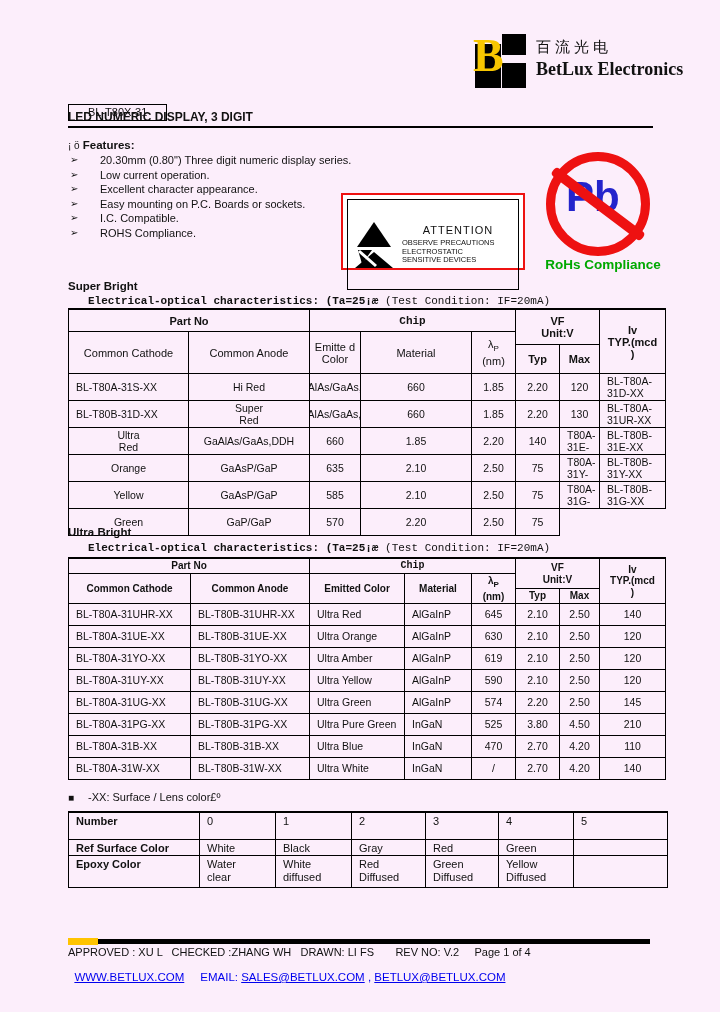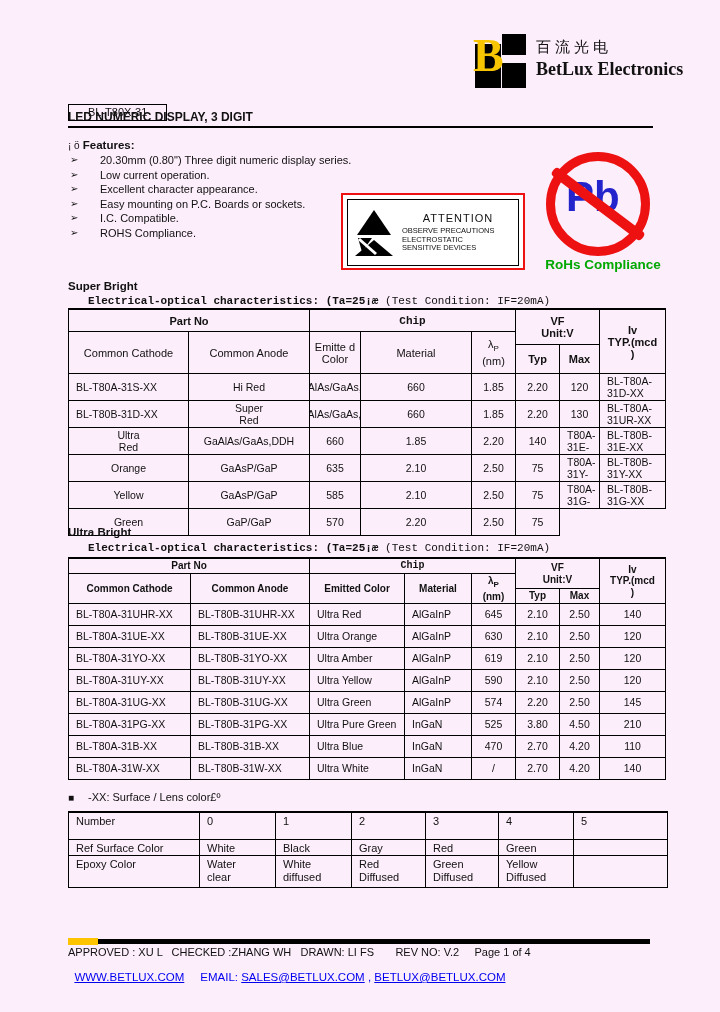--- a/index.html
+++ b/index.html
@@ -32,21 +32,21 @@
   
   .features{left:68px;top:139px;width:300px;font-size:11px;}
   .feat-head{margin-bottom:2px;}
   .feat-prefix{font-size:10px;}
   .feat-title{font-weight:bold;font-size:11.5px;margin-top:8px;}
   .feat-item{display:flex;line-height:14.5px;}
   .feat-bullet{width:30px;flex:0 0 auto;padding-left:2px;font-size:10px;}
 
   
   .attention{left:341px;top:193px;width:184px;height:77px;border:2px solid #e11;background:#fff;box-sizing:border-box;}
-  .attention-inner{border:1px solid #000;margin:4px;height:61px;display:flex;align-items:center;padding:2px 4px;gap:6px;box-sizing:content-box;}
+  .attention-inner{border:1px solid #000;margin:4px;height:61px;display:flex;align-items:center;padding:14px 4px;gap:6px;box-sizing:content-box;}
   .esd{flex:0 0 auto;}
   .att-text{flex:1;}
   .att-title{font-size:11px;letter-spacing:1px;text-align:center;margin-bottom:3px;}
   .att-line{font-size:7.5px;line-height:8.5px;}
 
   
   .pb-wrap{left:546px;top:152px;width:104px;height:104px;}
   .pb-ring{position:absolute;left:0;top:0;width:86px;height:86px;border:9px solid #ee1111;border-radius:50%;}
   .pb-slash{position:absolute;left:-4px;top:47px;width:112px;height:10px;background:#ee1111;transform:rotate(37deg);border-radius:4px;}
   .pb-text{position:absolute;left:20px;top:24px;font-size:42px;font-weight:bold;color:#2424cc;line-height:1;}
@@ -59,21 +59,21 @@
   .sb-sub{left:68px;top:293px;}
   .ub-head{left:68px;top:526px;}
   .ub-sub{left:68px;top:540px;}
 
   
   .tbl{display:grid;border-top:2px solid #000000;border-left:1px solid #000;background:transparent;}
   .tbl > div{border-right:1px solid #000;border-bottom:1px solid #000;
     display:flex;align-items:center;justify-content:center;text-align:center;
     white-space:pre-line;overflow:hidden;}
   .tbl .l{justify-content:flex-start;text-align:left;padding-left:7px;}
-  .tbl .b{font-weight:normal;}
+  .tbl .b{font-weight:bold;}
   .hb{font-weight:bold;}
 
   .sb-table{left:68px;top:308px;
     grid-template-columns:120px 121px 51px 111px 44px 44px 40px 66px;
     grid-template-rows:22px 13px 29px repeat(6,27px);
     font-size:10.5px;line-height:12px;}
   .sb-table .hdr{font-size:11px;}
   .ub-table{left:68px;top:557px;
     grid-template-columns:122px 119px 95px 67px 44px 44px 40px 66px;
     grid-template-rows:15px 15px 15px repeat(8,22px);

